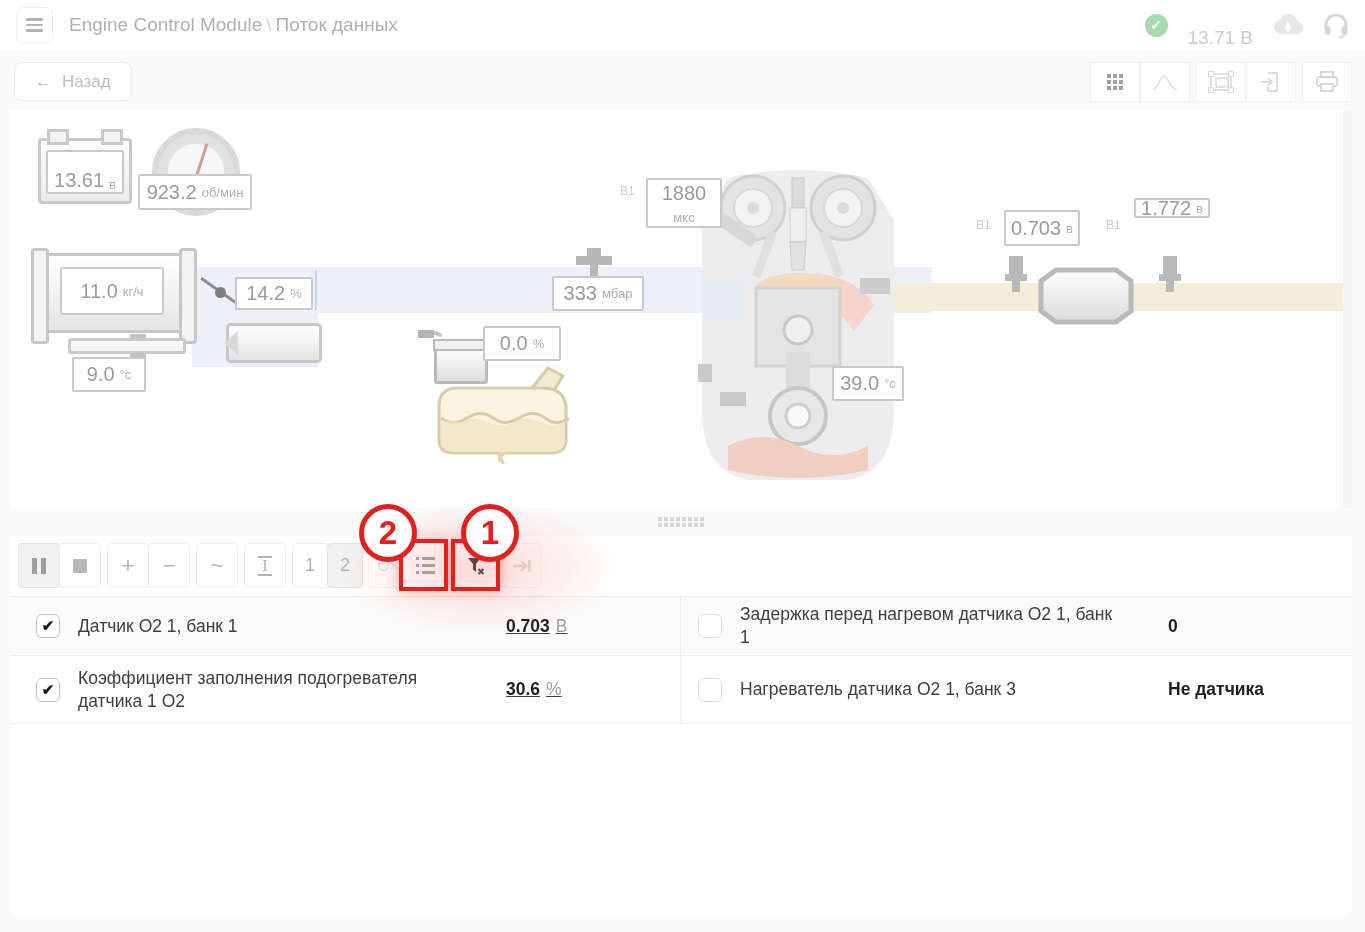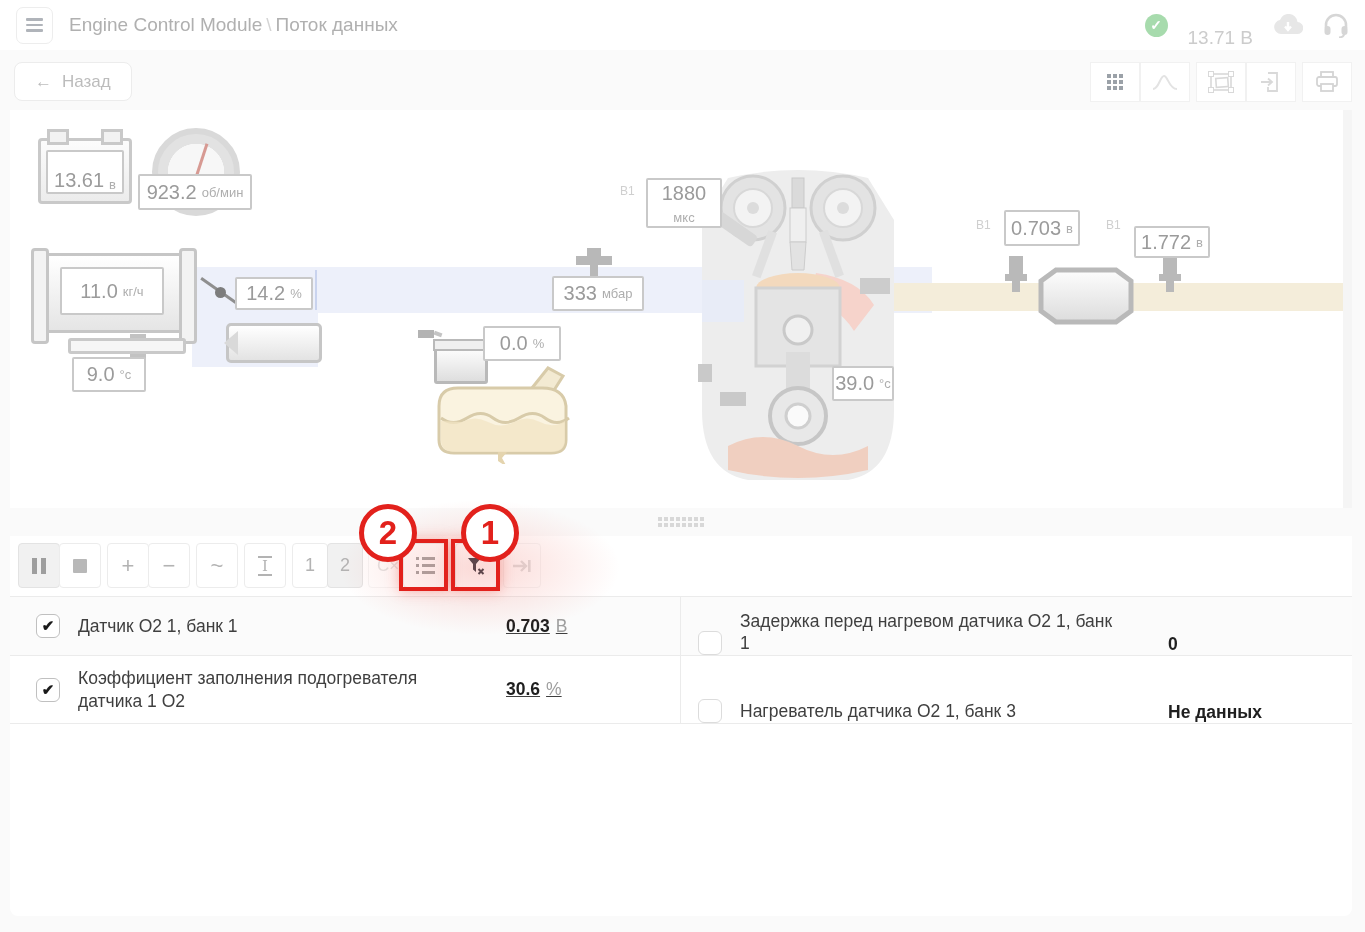--- a/index.html
+++ b/index.html
@@ -130,21 +130,21 @@
 
   
   .dtable { position:absolute; left:0; top:486px; width:1342px; bottom:0; border-top:1px solid #ebebeb; }
   .cols { display:flex; }
   .col { width:673px; }
   .col.left { border-right:1px solid #ebebeb; }
   .drow { position:relative; display:flex; align-items:center; border-bottom:1px solid #ebebeb; cursor:pointer; }
   .drow.h59 { height:59px; } .drow.h68 { height:68px; }
   .drow.shade { background:#fbfbfb; }
   .col.left .drow { padding-left:26px; }
-  .col.right .drow { padding-left:17px;align-items:flex-end; }
+  .col.right .drow { padding-left:17px; }
   .cbox { width:24px; height:24px; border-radius:6px; background:#fff; flex:none;
           display:flex; align-items:center; justify-content:center; font-size:15px; color:#1a1a1a; cursor:pointer; }
   .cbox.on { border:1.5px solid #c0c0c0; font-weight:bold; }
   .cbox.off { border:1.5px solid #dcdcdc; }
   .dlabel { margin-left:18px; font-size:17.5px; color:#3f3f3f; line-height:1.3; max-width:380px; }
   .dval { position:absolute; display:flex; align-items:baseline; gap:6px; font-size:17.5px; }
   .dval b { color:#1f1f1f; }
   .dval .u { color:#9e9e9e; }
   .col.left .dval { left:496px;text-decoration:underline; }
   .col.right .dval { left:487px; }
@@ -343,31 +343,31 @@
         <span class="u">°с</span>
       </div>
     <div class="vbox" style="left:542px;top:166px;width:92px;height:35px;">
         <span>333</span>
         <span class="u">мбар</span>
       </div>
     <div class="vbox" style="left:473px;top:216px;width:78px;height:35px;">
         <span>0.0</span>
         <span class="u">%</span>
       </div>
-    <div class="vbox" style="left:822px;top:256px;width:62px;height:35px;">
+    <div class="vbox" style="left:822px;top:256px;width:72px;height:35px;">
         <span>39.0</span>
         <span class="u">°с</span>
       </div>
     <span class="b1lab" style="left:966px;top:108px;">B1</span>
     <div class="vbox" style="left:994px;top:100px;width:76px;height:36px;">
         <span>0.703</span>
         <span class="u">в</span>
       </div>
     <span class="b1lab" style="left:1096px;top:108px;">B1</span>
-    <div class="vbox" style="left:1124px;top:116px;width:76px;height:32px;">
+    <div class="vbox" style="left:1124px;top:88px;width:76px;height:20px;">
         <span>1.772</span>
         <span class="u">в</span>
       </div>
 
     <div class="gutter"></div>
   </div>
 
   <div class="splitter">
     <span class="grip">
         <i></i>
@@ -475,19 +475,19 @@
           <span class="cbox off"></span>
           <span class="dlabel">Задержка перед нагревом датчика O2 1, банк 1</span>
           <span class="dval">
               <b>0</b>
             </span>
         </div>
         <div class="drow h68">
           <span class="cbox off"></span>
           <span class="dlabel">Нагреватель датчика O2 1, банк 3</span>
           <span class="dval">
-              <b>Не данных</b>
+              <b>Не датчика</b>
             </span>
         </div>
       </div>
     </div>
   </div>
 </div>
 
 </body></html>

